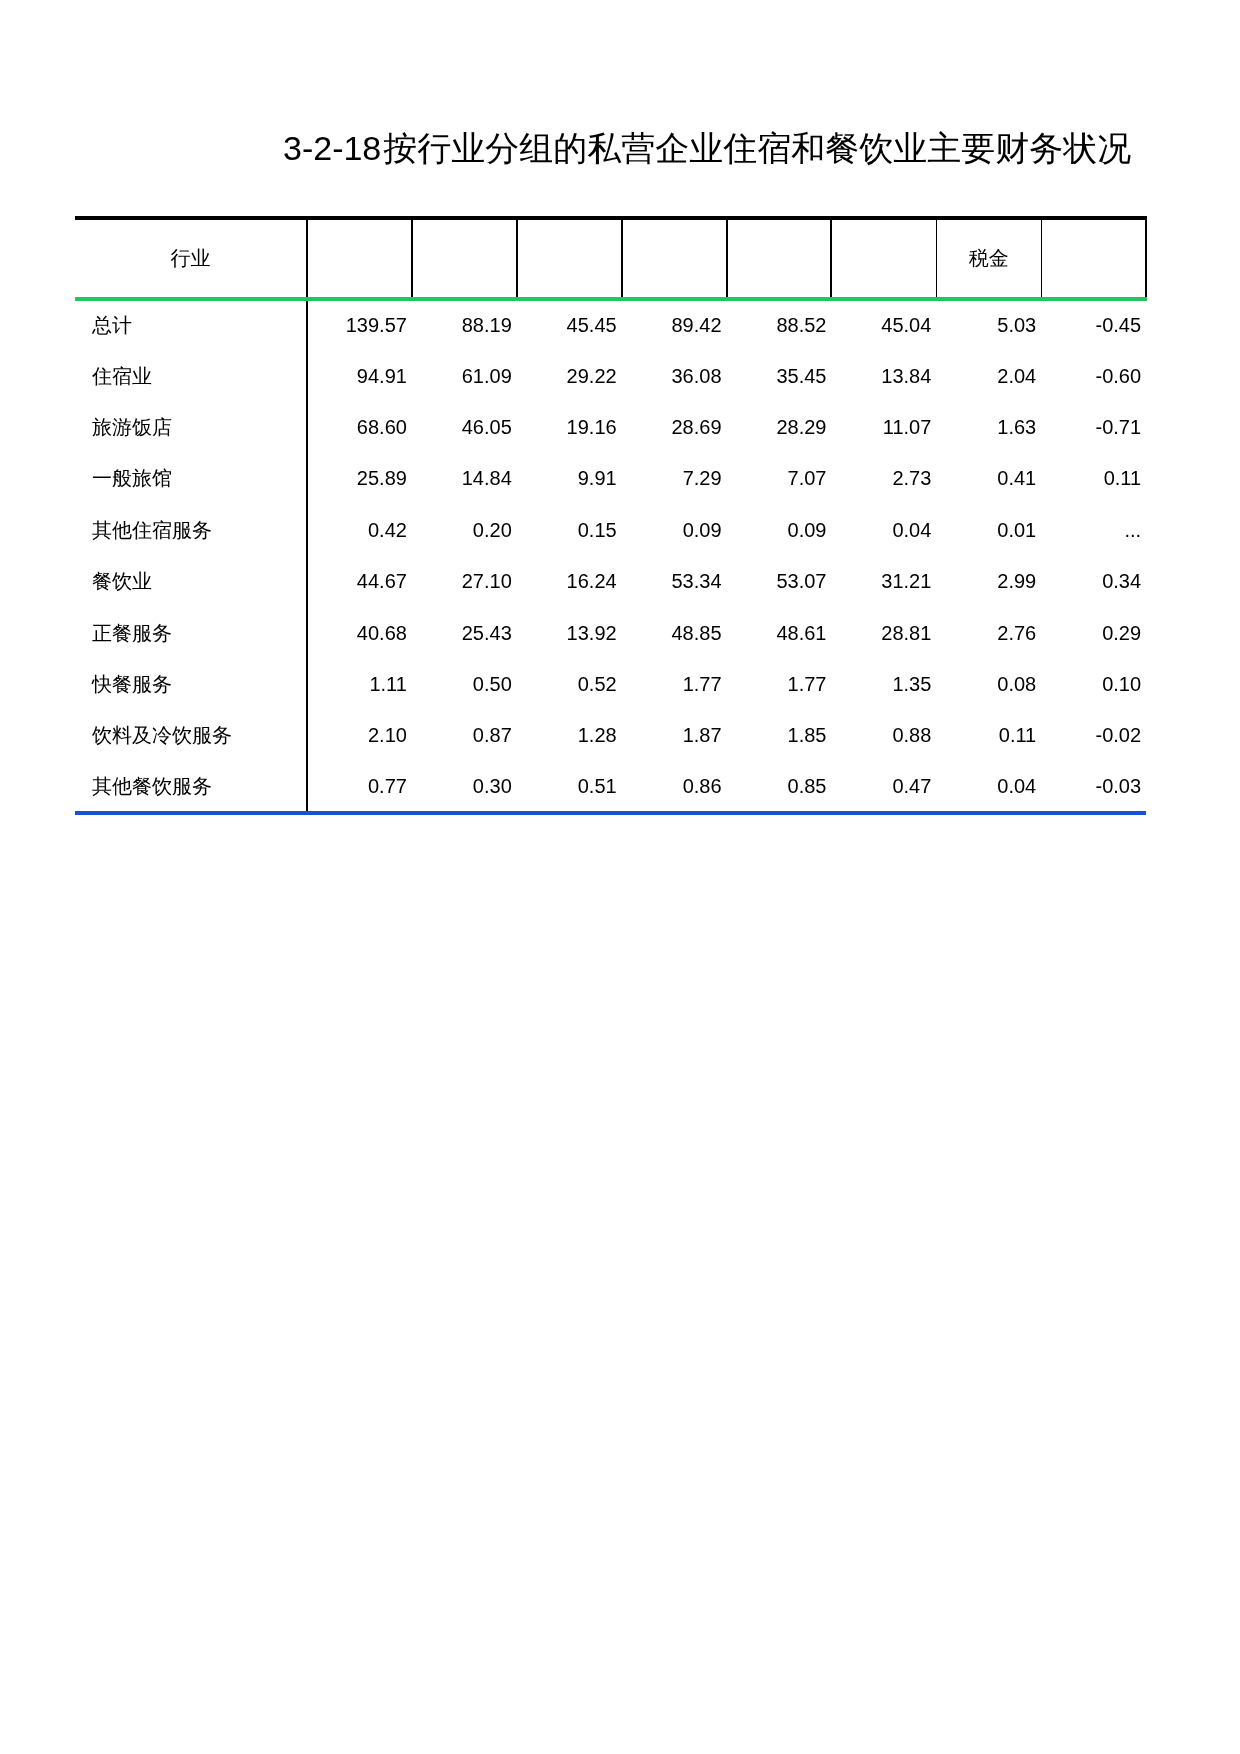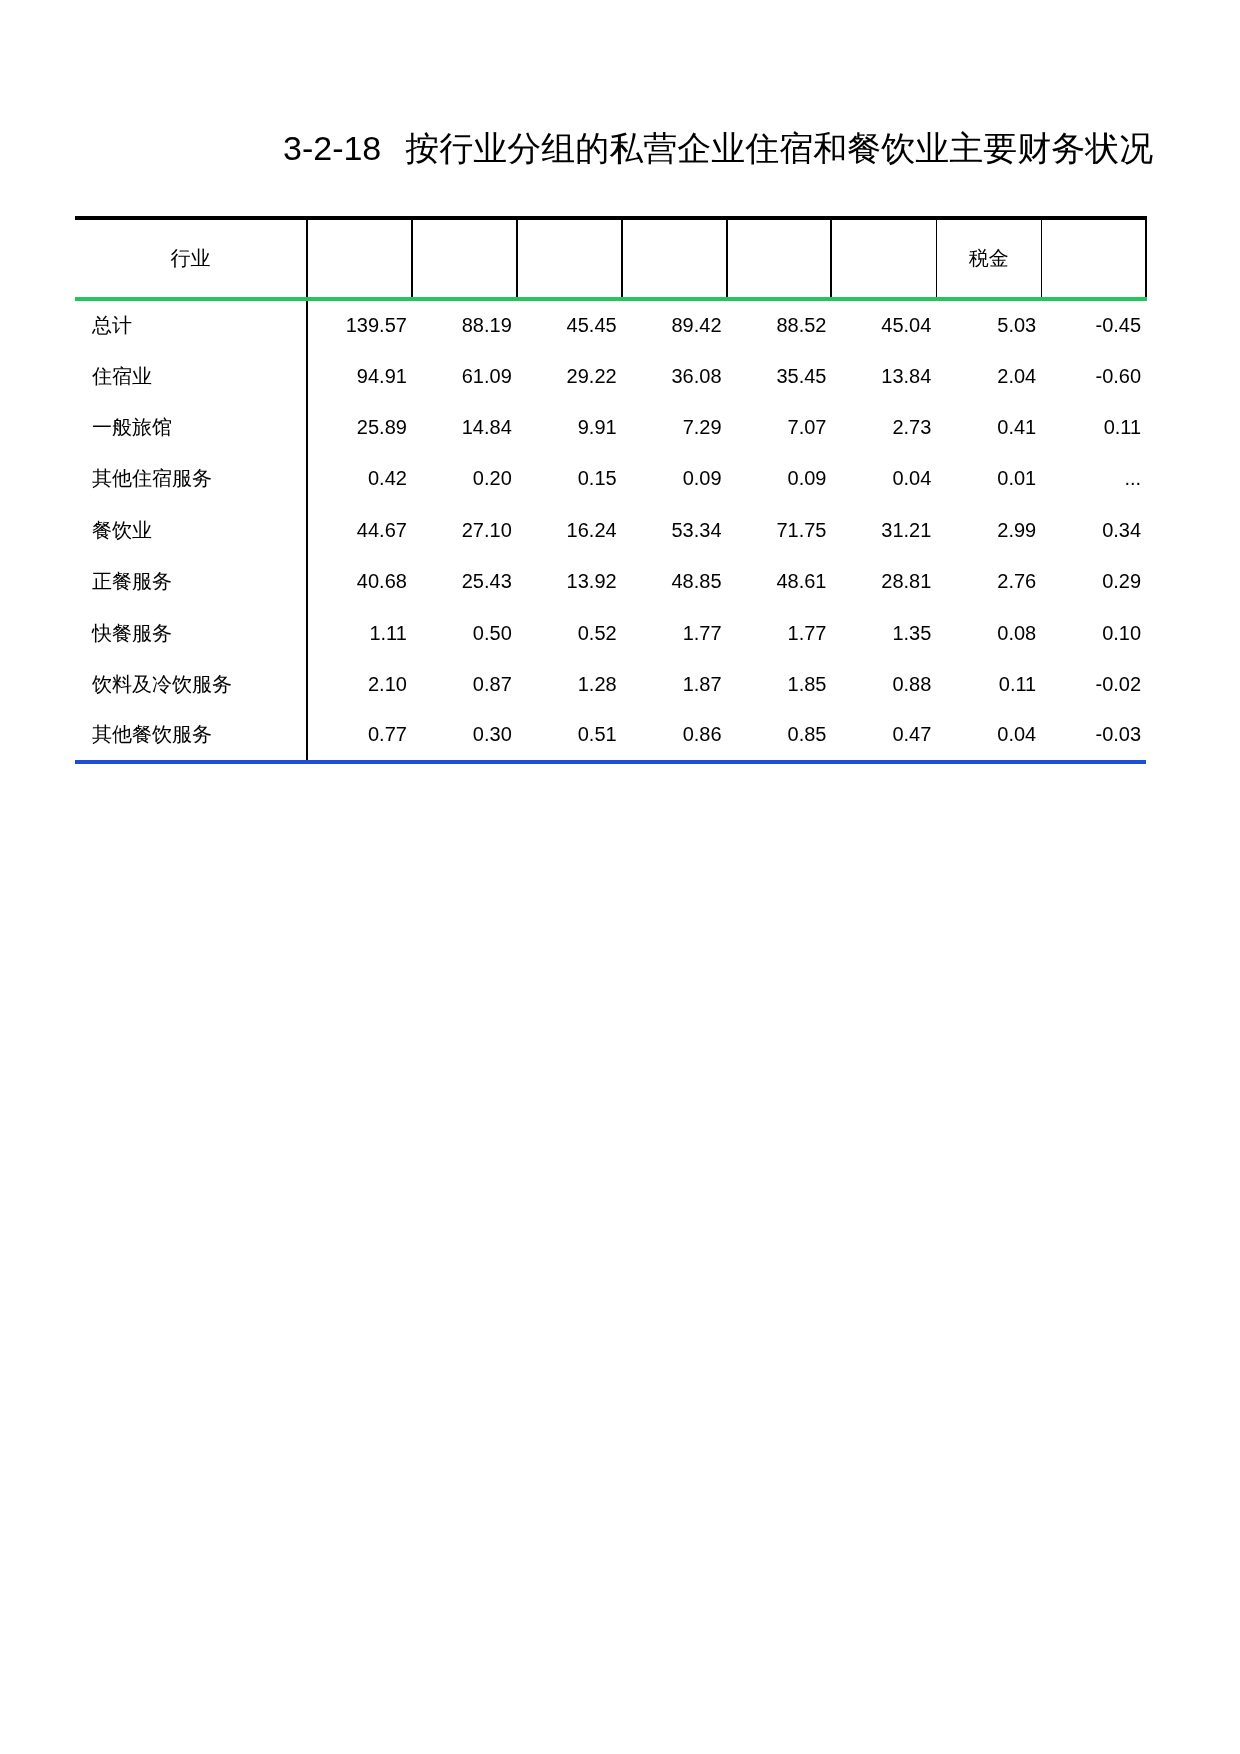--- a/index.html
+++ b/index.html
@@ -17,21 +17,21 @@
     }
     .title {
       position: absolute;
       left: 283px;
       top: 128px;
       font-size: 34px;
       line-height: 40px;
       white-space: nowrap;
       font-family: "Liberation Sans", "DejaVu Sans", sans-serif;
     }
-    .title .num { margin-right: 24px; }
+    .title .num { margin-right: 2px; }
 
     table.stats {
       position: absolute;
       left: 75px;
       top: 216px;
       width: 1071px;
       border-collapse: collapse;
       table-layout: fixed;
       font-size: 20px;
     }
@@ -121,20 +121,31 @@
       <td class="val">94.91</td>
       <td class="val">61.09</td>
       <td class="val">29.22</td>
       <td class="val">36.08</td>
       <td class="val">35.45</td>
       <td class="val">13.84</td>
       <td class="val">2.04</td>
       <td class="val">-0.60</td>
     </tr>
     <tr>
+      <td class="ind">旅游饭店</td>
+      <td class="val">68.60</td>
+      <td class="val">46.05</td>
+      <td class="val">19.16</td>
+      <td class="val">28.69</td>
+      <td class="val">28.29</td>
+      <td class="val">11.07</td>
+      <td class="val">1.63</td>
+      <td class="val">-0.71</td>
+    </tr>
+    <tr>
       <td class="ind">一般旅馆</td>
       <td class="val">25.89</td>
       <td class="val">14.84</td>
       <td class="val">9.91</td>
       <td class="val">7.29</td>
       <td class="val">7.07</td>
       <td class="val">2.73</td>
       <td class="val">0.41</td>
       <td class="val">0.11</td>
     </tr>
@@ -148,21 +159,21 @@
       <td class="val">0.04</td>
       <td class="val">0.01</td>
       <td class="val">...</td>
     </tr>
     <tr>
       <td class="ind">餐饮业</td>
       <td class="val">44.67</td>
       <td class="val">27.10</td>
       <td class="val">16.24</td>
       <td class="val">53.34</td>
-      <td class="val">71.75</td>
+      <td class="val">53.07</td>
       <td class="val">31.21</td>
       <td class="val">2.99</td>
       <td class="val">0.34</td>
     </tr>
     <tr>
       <td class="ind">正餐服务</td>
       <td class="val">40.68</td>
       <td class="val">25.43</td>
       <td class="val">13.92</td>
       <td class="val">48.85</td>

